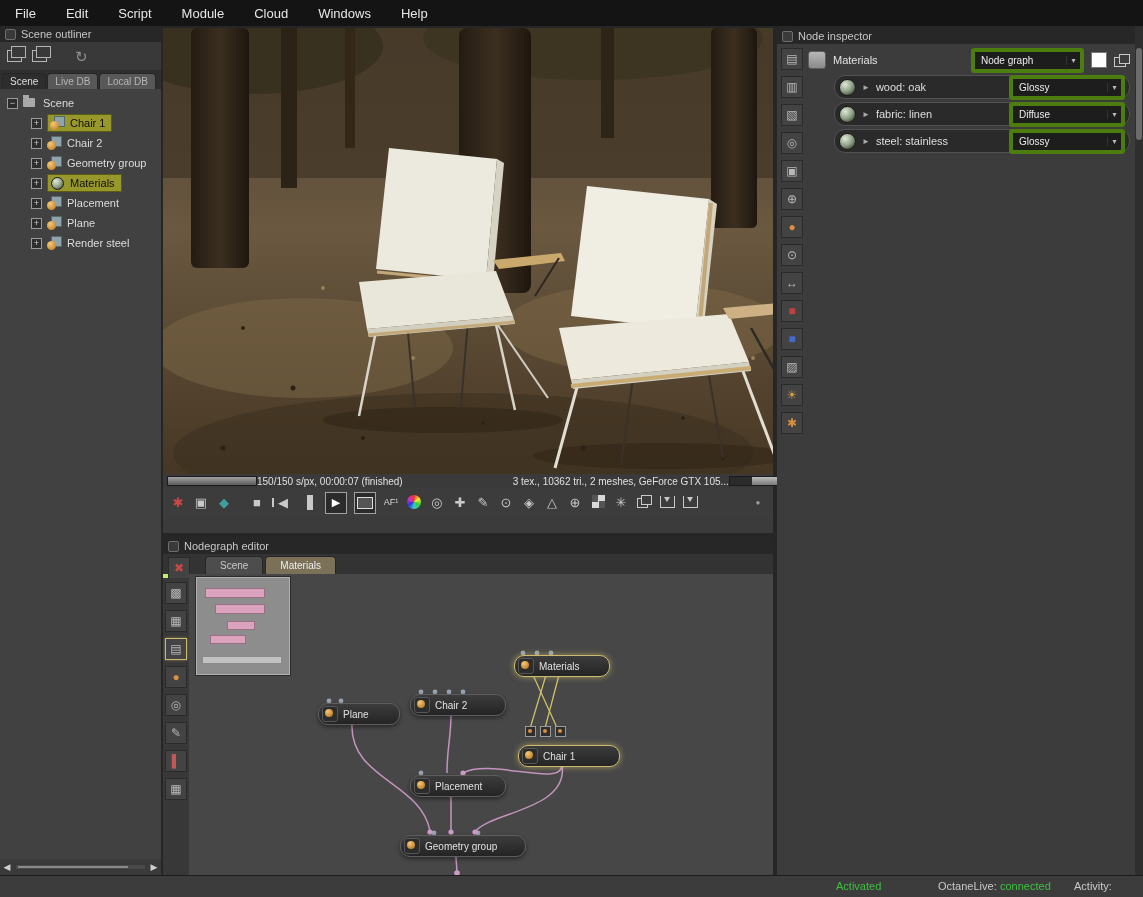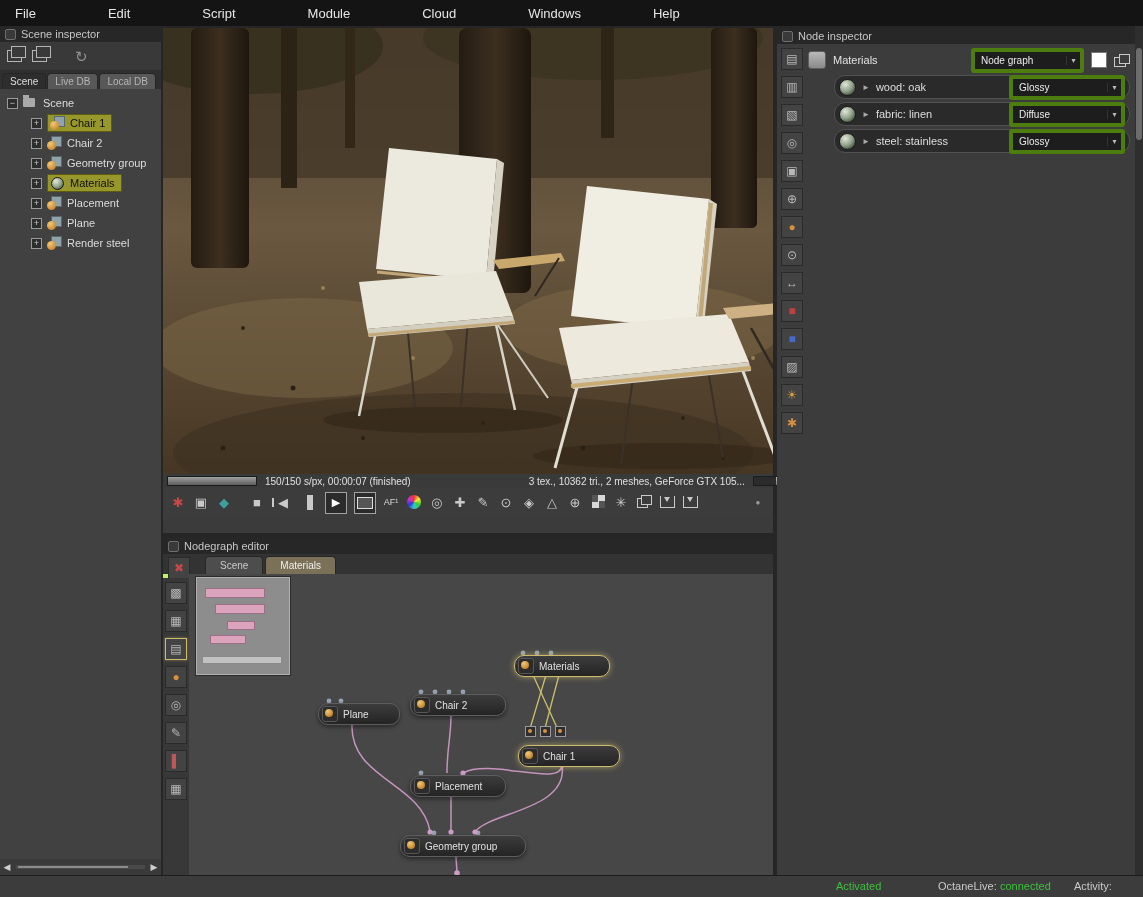--- a/index.html
+++ b/index.html
@@ -2,21 +2,21 @@
 <html><head>
 <meta charset="utf-8">
 <style>
   html,body{margin:0;padding:0;background:#1e1e1e;}
   body{font-family:"Liberation Sans",sans-serif;}
   #app{position:relative;width:1143px;height:897px;background:#262626;overflow:hidden;
        -webkit-user-select:none;user-select:none;}
 
   
   .menubar{position:absolute;left:0;top:0;width:100%;height:26px;background:#141414;
-           display:flex;align-items:center;color:#e6e6e6;font-size:13px;gap:42px;}
+           display:flex;align-items:center;color:#e6e6e6;font-size:13px;}
   .menubar .mi{padding:0 15px;cursor:default;}
 
   
   .phead{height:16px;background:#272727;display:flex;align-items:center;gap:5px;
          padding:0 5px;color:#c6c6c6;font-size:11px;}
   .widget{width:9px;height:9px;border:1px solid #6e6e6e;background:#3a3a3a;border-radius:2px;flex:none;}
 
   
   .outliner{position:absolute;left:0;top:26px;width:161px;height:849px;background:#3e3e3e;}
   .ol-toolbar{height:28px;background:#393939;display:flex;align-items:center;gap:10px;padding:0 7px;}
@@ -46,21 +46,21 @@
            color:#101010;padding:0 6px 0 2px;height:16px;border-radius:1px;}
   .hscroll{position:absolute;left:0;bottom:0;height:16px;width:100%;background:#3a3a3a;
            display:flex;align-items:center;color:#cfcfcf;font-size:9px;}
   .hscroll .arr{width:14px;text-align:center;}
   .hscroll .track{flex:1;height:4px;background:#4a4a4a;margin:0 2px;position:relative;}
   .hscroll .thumb{position:absolute;left:2px;top:1px;height:2px;width:110px;background:#8a8a8a;}
 
   
   .vp{position:absolute;left:163px;top:28px;width:610px;height:505px;background:#3b3b3b;}
   .render-img{position:relative;width:610px;height:446px;background:#4a3b2a;overflow:hidden;}
-  .vp-status{height:14px;background:#3a3a3a;display:flex;align-items:center;gap:8px;
+  .vp-status{height:14px;background:#3a3a3a;display:flex;align-items:center;gap:0;
              padding:0 4px;font-size:10px;color:#e0e0e0;white-space:nowrap;}
   .pbar{width:88px;height:8px;border:1px solid #1c1c1c;background:linear-gradient(#a0a0a0,#5c5c5c);flex:none;}
   .pbar2{width:92px;height:8px;border:1px solid #1c1c1c;background:#2b2b2b;margin-left:auto;position:relative;flex:none;}
   .pbar2 .fill{position:absolute;left:22px;top:0;height:100%;width:62px;background:linear-gradient(#bdbdbd,#7a7a7a);}
   .vp-toolbar{height:29px;background:#3c3c3c;display:flex;align-items:center;gap:7px;
               padding:0 7px;font-size:13px;color:#c9c9c9;}
   .vti{min-width:16px;text-align:center;line-height:1;cursor:pointer;}
   .boxed{border:1px solid #a2a2a2;background:#2b2b2b;width:20px;height:20px;display:flex;
          align-items:center;justify-content:center;}
   .ic-rewind{position:relative;padding-left:3px;}
@@ -157,21 +157,21 @@
     <span class="mi">Script</span>
     <span class="mi">Module</span>
     <span class="mi">Cloud</span>
     <span class="mi">Windows</span>
     <span class="mi">Help</span>
   </div>
 
   <div class="outliner">
     <div class="phead">
       <span class="widget"></span>
-      <span>Scene inspector</span>
+      <span>Scene outliner</span>
     </div>
     <div class="ol-toolbar">
       <span class="copy-ic"></span>
       <span class="copy-ic"></span>
       <span class="refresh">↻</span>
     </div>
     <div class="ol-tabs">
       <span class="tab active">Scene</span>
       <span class="tab">Live DB</span>
       <span class="tab">Local DB</span>

